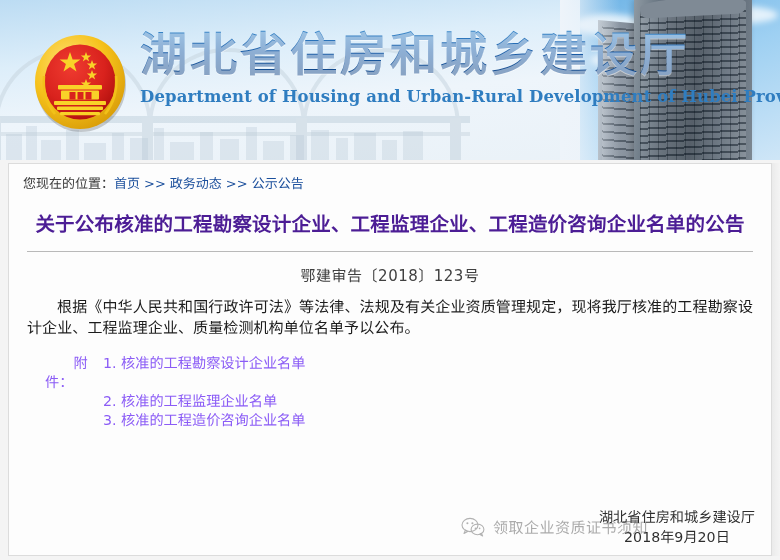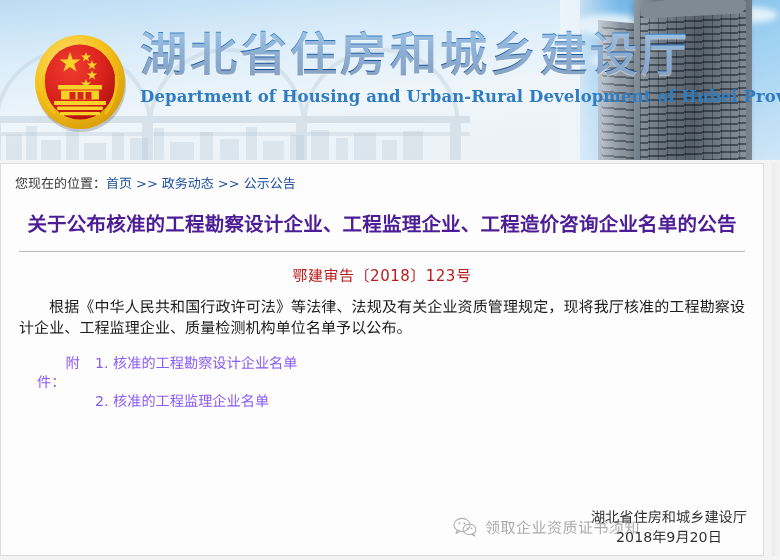--- a/index.html
+++ b/index.html
@@ -210,21 +210,21 @@
     font-size: 16.5px;
     font-weight: bold;
     color: #2f7dc0;
     letter-spacing: .1px;
     white-space: nowrap;
   }
 
   
   .content {
     position: absolute;
-    left: 0;
+    left: 8px;
     top: 163px;
     width: 764px;
     height: 393px;
     background: #fdfdfd;
     border: 1px solid #dcdcdc;
     box-sizing: border-box;
     overflow: hidden;
   }
 
   .breadcrumb {
@@ -271,21 +271,21 @@
     font-family: "DejaVu Sans Mono", "Liberation Mono", monospace;
     font-size: 10.5px;
     letter-spacing: -.2px;
   }
   .meta span { margin: 0 5px; }
 
   .docno {
     margin-top: 12px;
     text-align: center;
     font-size: 15px;
-    color: #b91c1c;
+    color: #404040;
     letter-spacing: .5px;
   }
 
   .body-text {
     margin: 12px 18px 0 18px;
     font-size: 15px;
     color: #1c1c1c;
     line-height: 20.5px;
     text-align: justify;
     letter-spacing: .1px;
@@ -473,20 +473,21 @@
       <div class="row">
         <span class="key">附件：</span>
         <span>1. 核准的工程勘察设计企业名单</span>
       </div>
       <div class="row">
         <span class="spacer"></span>
         <span>2. 核准的工程监理企业名单</span>
       </div>
       <div class="row">
         <span class="spacer"></span>
+        <span>3. 核准的工程造价咨询企业名单</span>
       </div>
     </div>
 
     <div class="sign">
       <div>湖北省住房和城乡建设厅</div>
       <div>2018年9月20日</div>
     </div>
 
     <div class="watermark">
       <svg width="24" height="20" viewBox="0 0 24 20">

